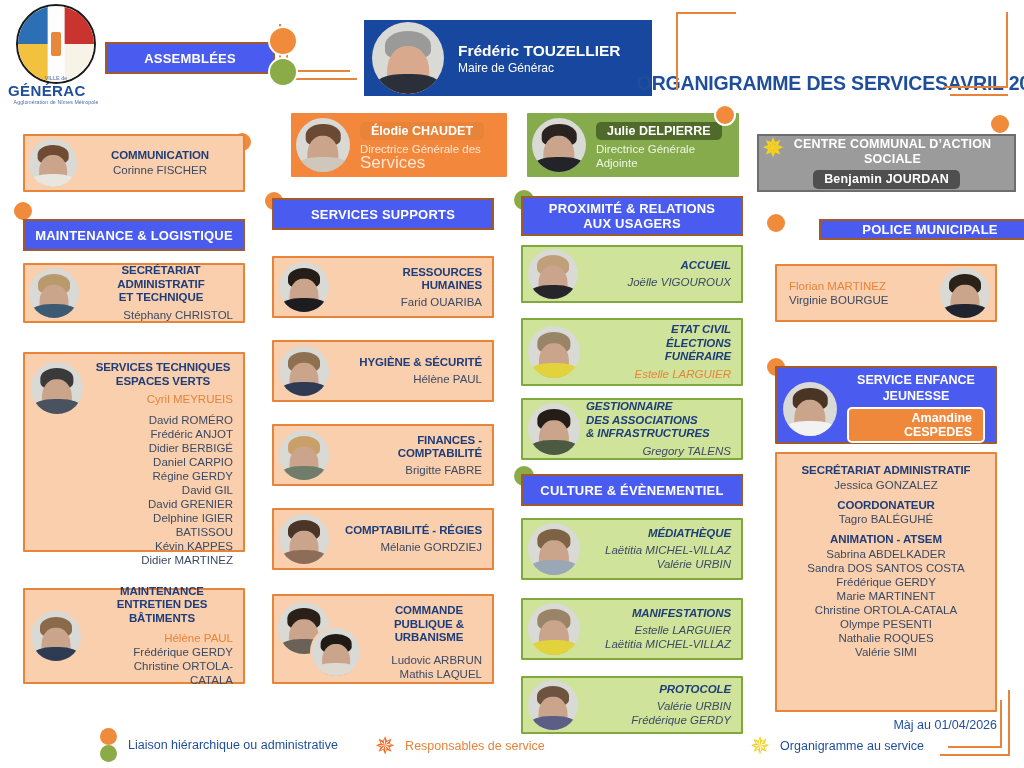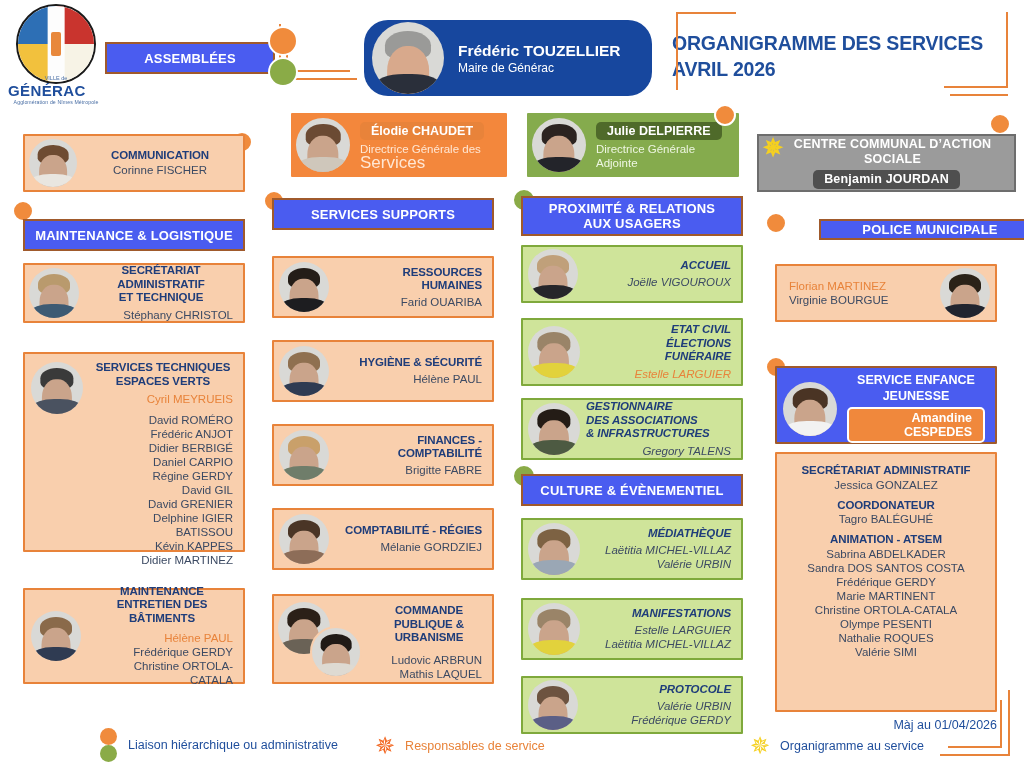--- a/index.html
+++ b/index.html
@@ -97,22 +97,22 @@
     display: flex; align-items: center;
     padding-left: 8px;
   }
   #mayor-card .avatar { width: 72px; height: 72px; }
   #mayor-card .mtext { color: #fff; padding-left: 14px; }
   #mayor-name { font-size: 15.5px; font-weight: bold; line-height: 19px; }
   #mayor-role { font-size: 12px; line-height: 16px; }
 
   #title-block {
     position: absolute;
-    display: flex; flex-direction: column;
-    align-items: flex-start; justify-content: center;
+    display: flex; flex-direction: row;
+    align-items: flex-end; justify-content: center;
     text-align: center;
   }
   #title-block .tl {
     color: #1f4e9c; font-weight: bold; font-size: 19.5px;
     line-height: 26px; letter-spacing: -0.2px; white-space: nowrap;
   }
   .bracket { position: absolute; border-color: #e8833a; }
 
   
   #logo { position: absolute; left: 8px; top: 4px; width: 96px; height: 104px; }
@@ -199,21 +199,21 @@
   </div>
 
   <div class="abs" style="left:279px; top:24px; width:2px; height:56px; background:#e8833a;"></div>
   <div class="abs" style="left:279px; top:78px; width:78px; height:2px; background:#e8833a;"></div>
   <div class="abs" style="left:286px; top:30px; width:2px; height:42px; background:#e8833a;"></div>
   <div class="abs" style="left:286px; top:70px; width:64px; height:2px; background:#e8833a;"></div>
 
   <div class="dot orange" style="left:268px; top:26px; width:30px; height:30px;"></div>
   <div class="dot green" style="left:268px; top:57px; width:30px; height:30px;"></div>
 
-  <div id="mayor-card" style="left:364px; top:20px; width:288px; height:76px;border-radius:24px;">
+  <div id="mayor-card" style="left:364px; top:20px; width:288px; height:76px;">
     <div class="avatar">
       <div class="hair" style="background:#9a9a98;"></div>
       <div class="face" style="background:#d8a98c;"></div>
       <div class="body" style="background:#2a2f3a;"></div>
     </div>
     <div class="mtext">
       <div id="mayor-name">Frédéric TOUZELLIER</div>
       <div id="mayor-role">Maire de Générac</div>
     </div>
   </div>

